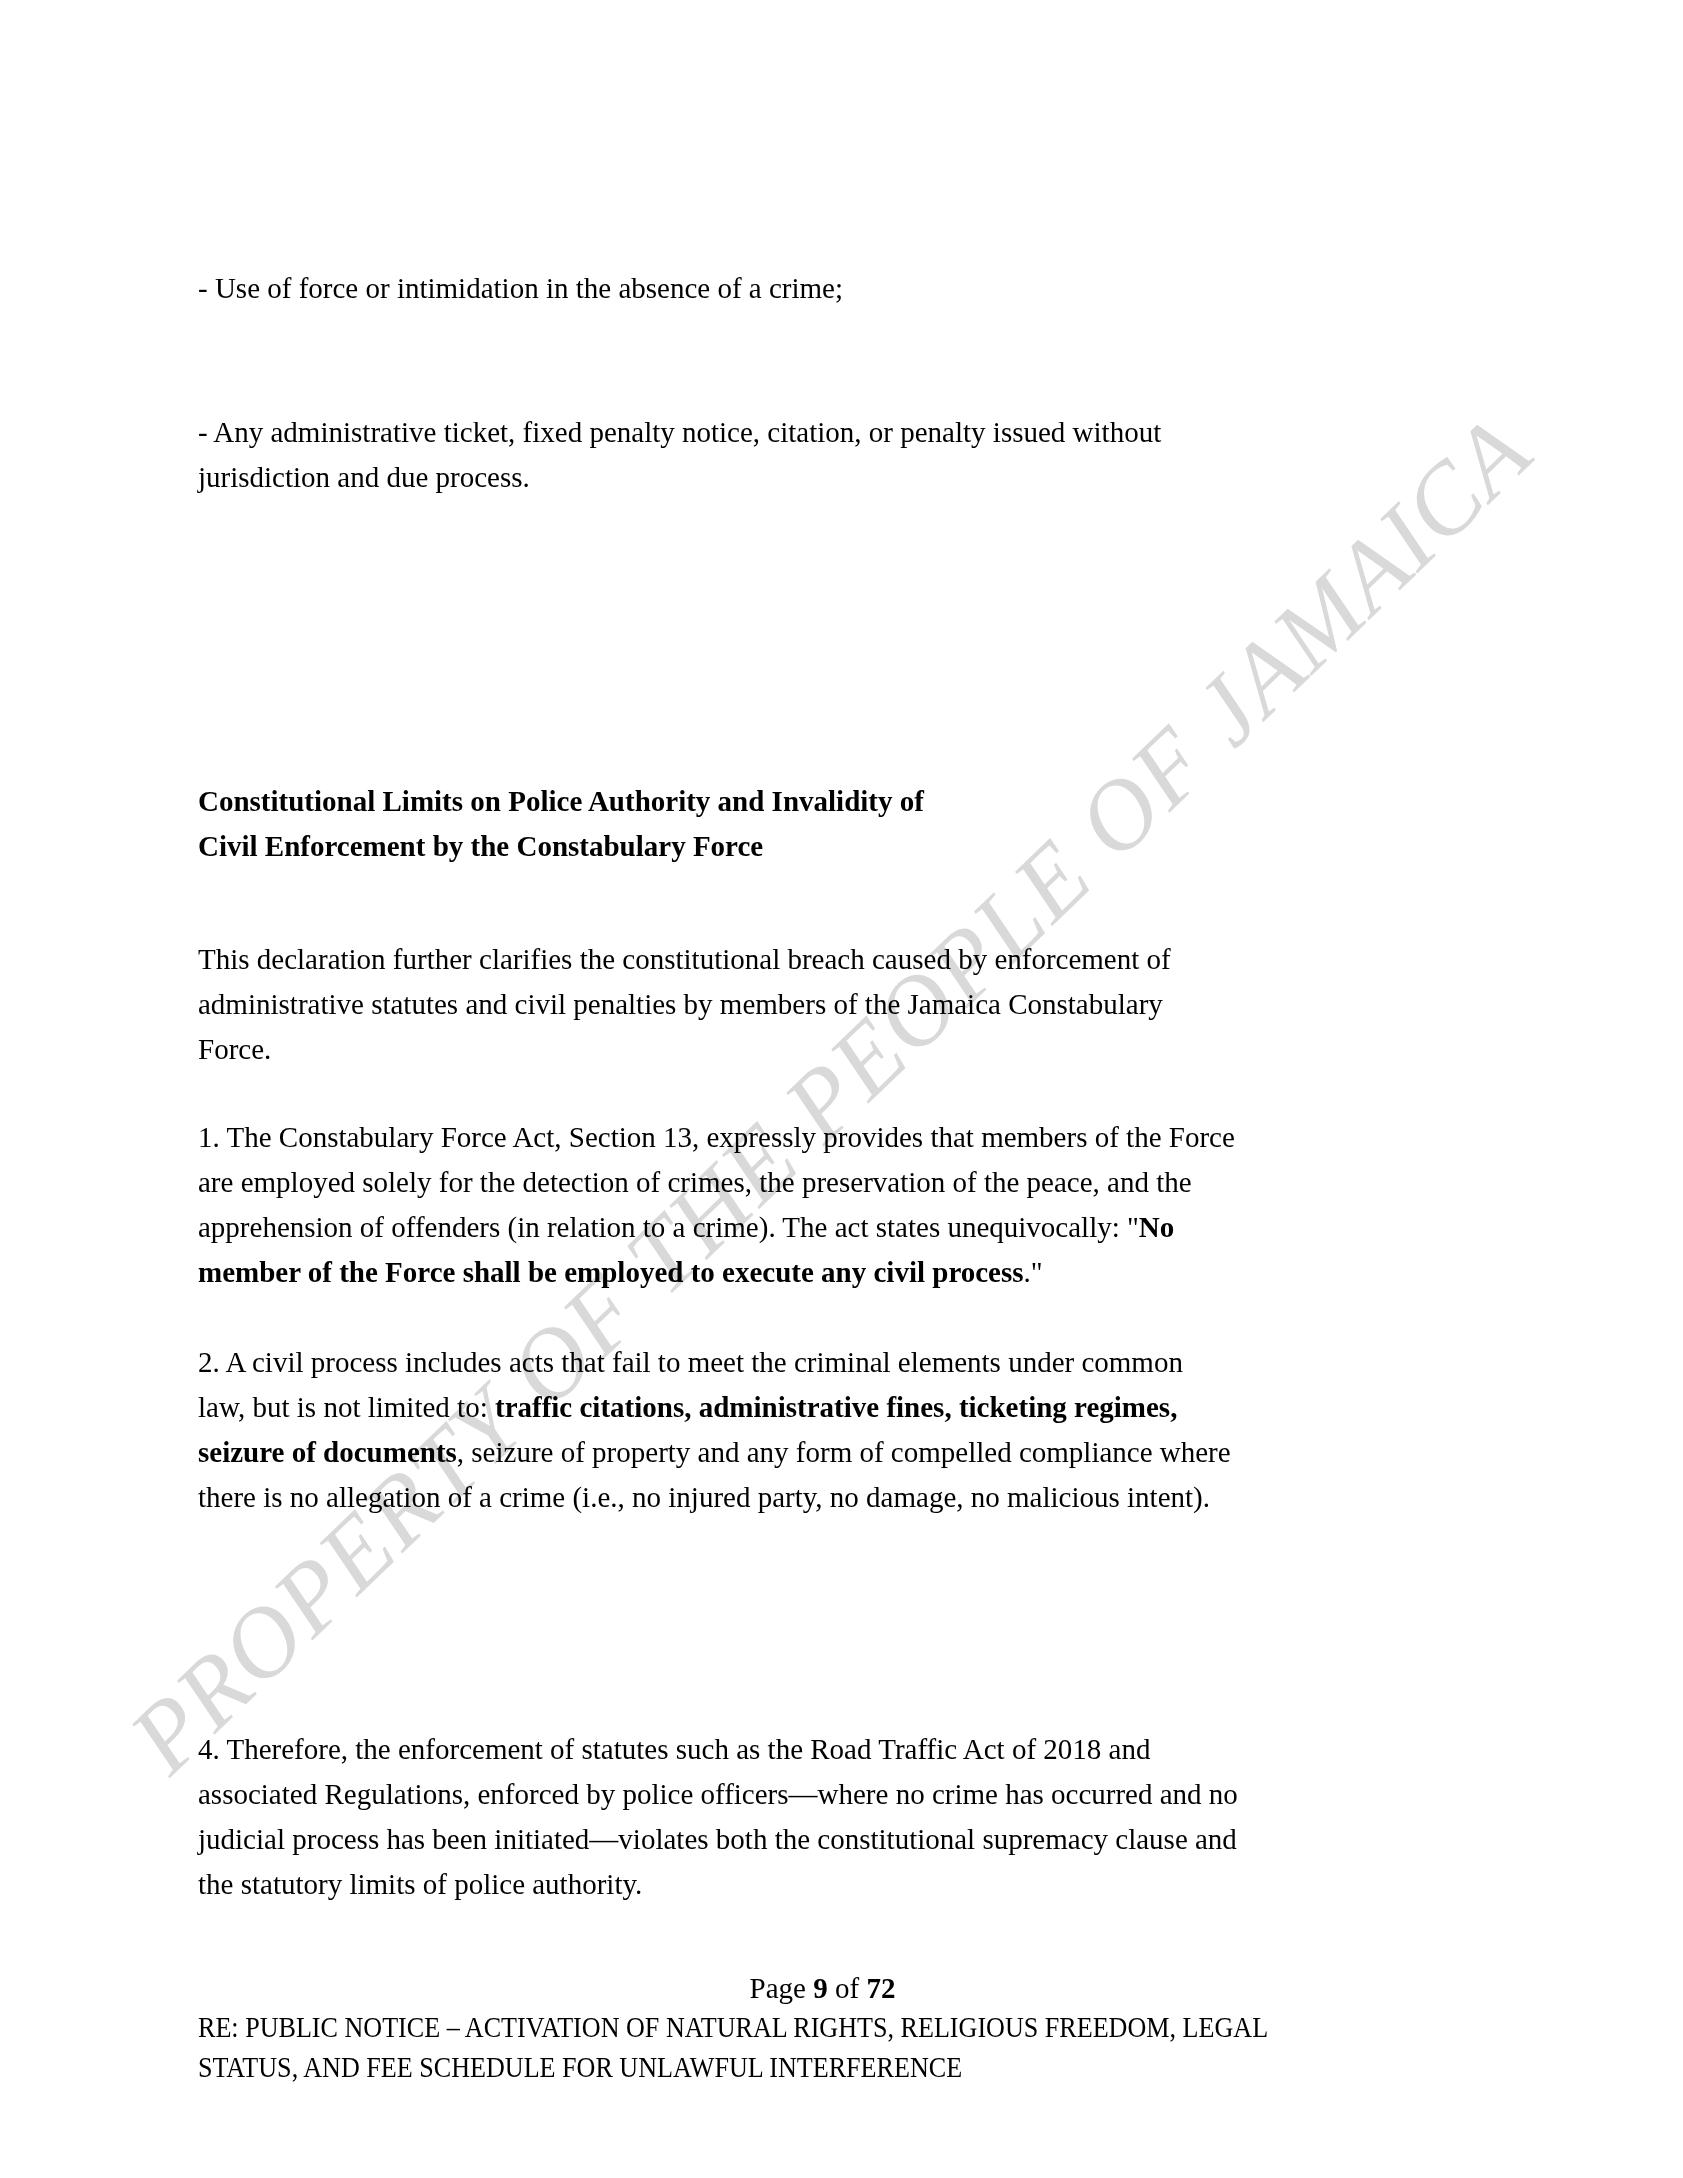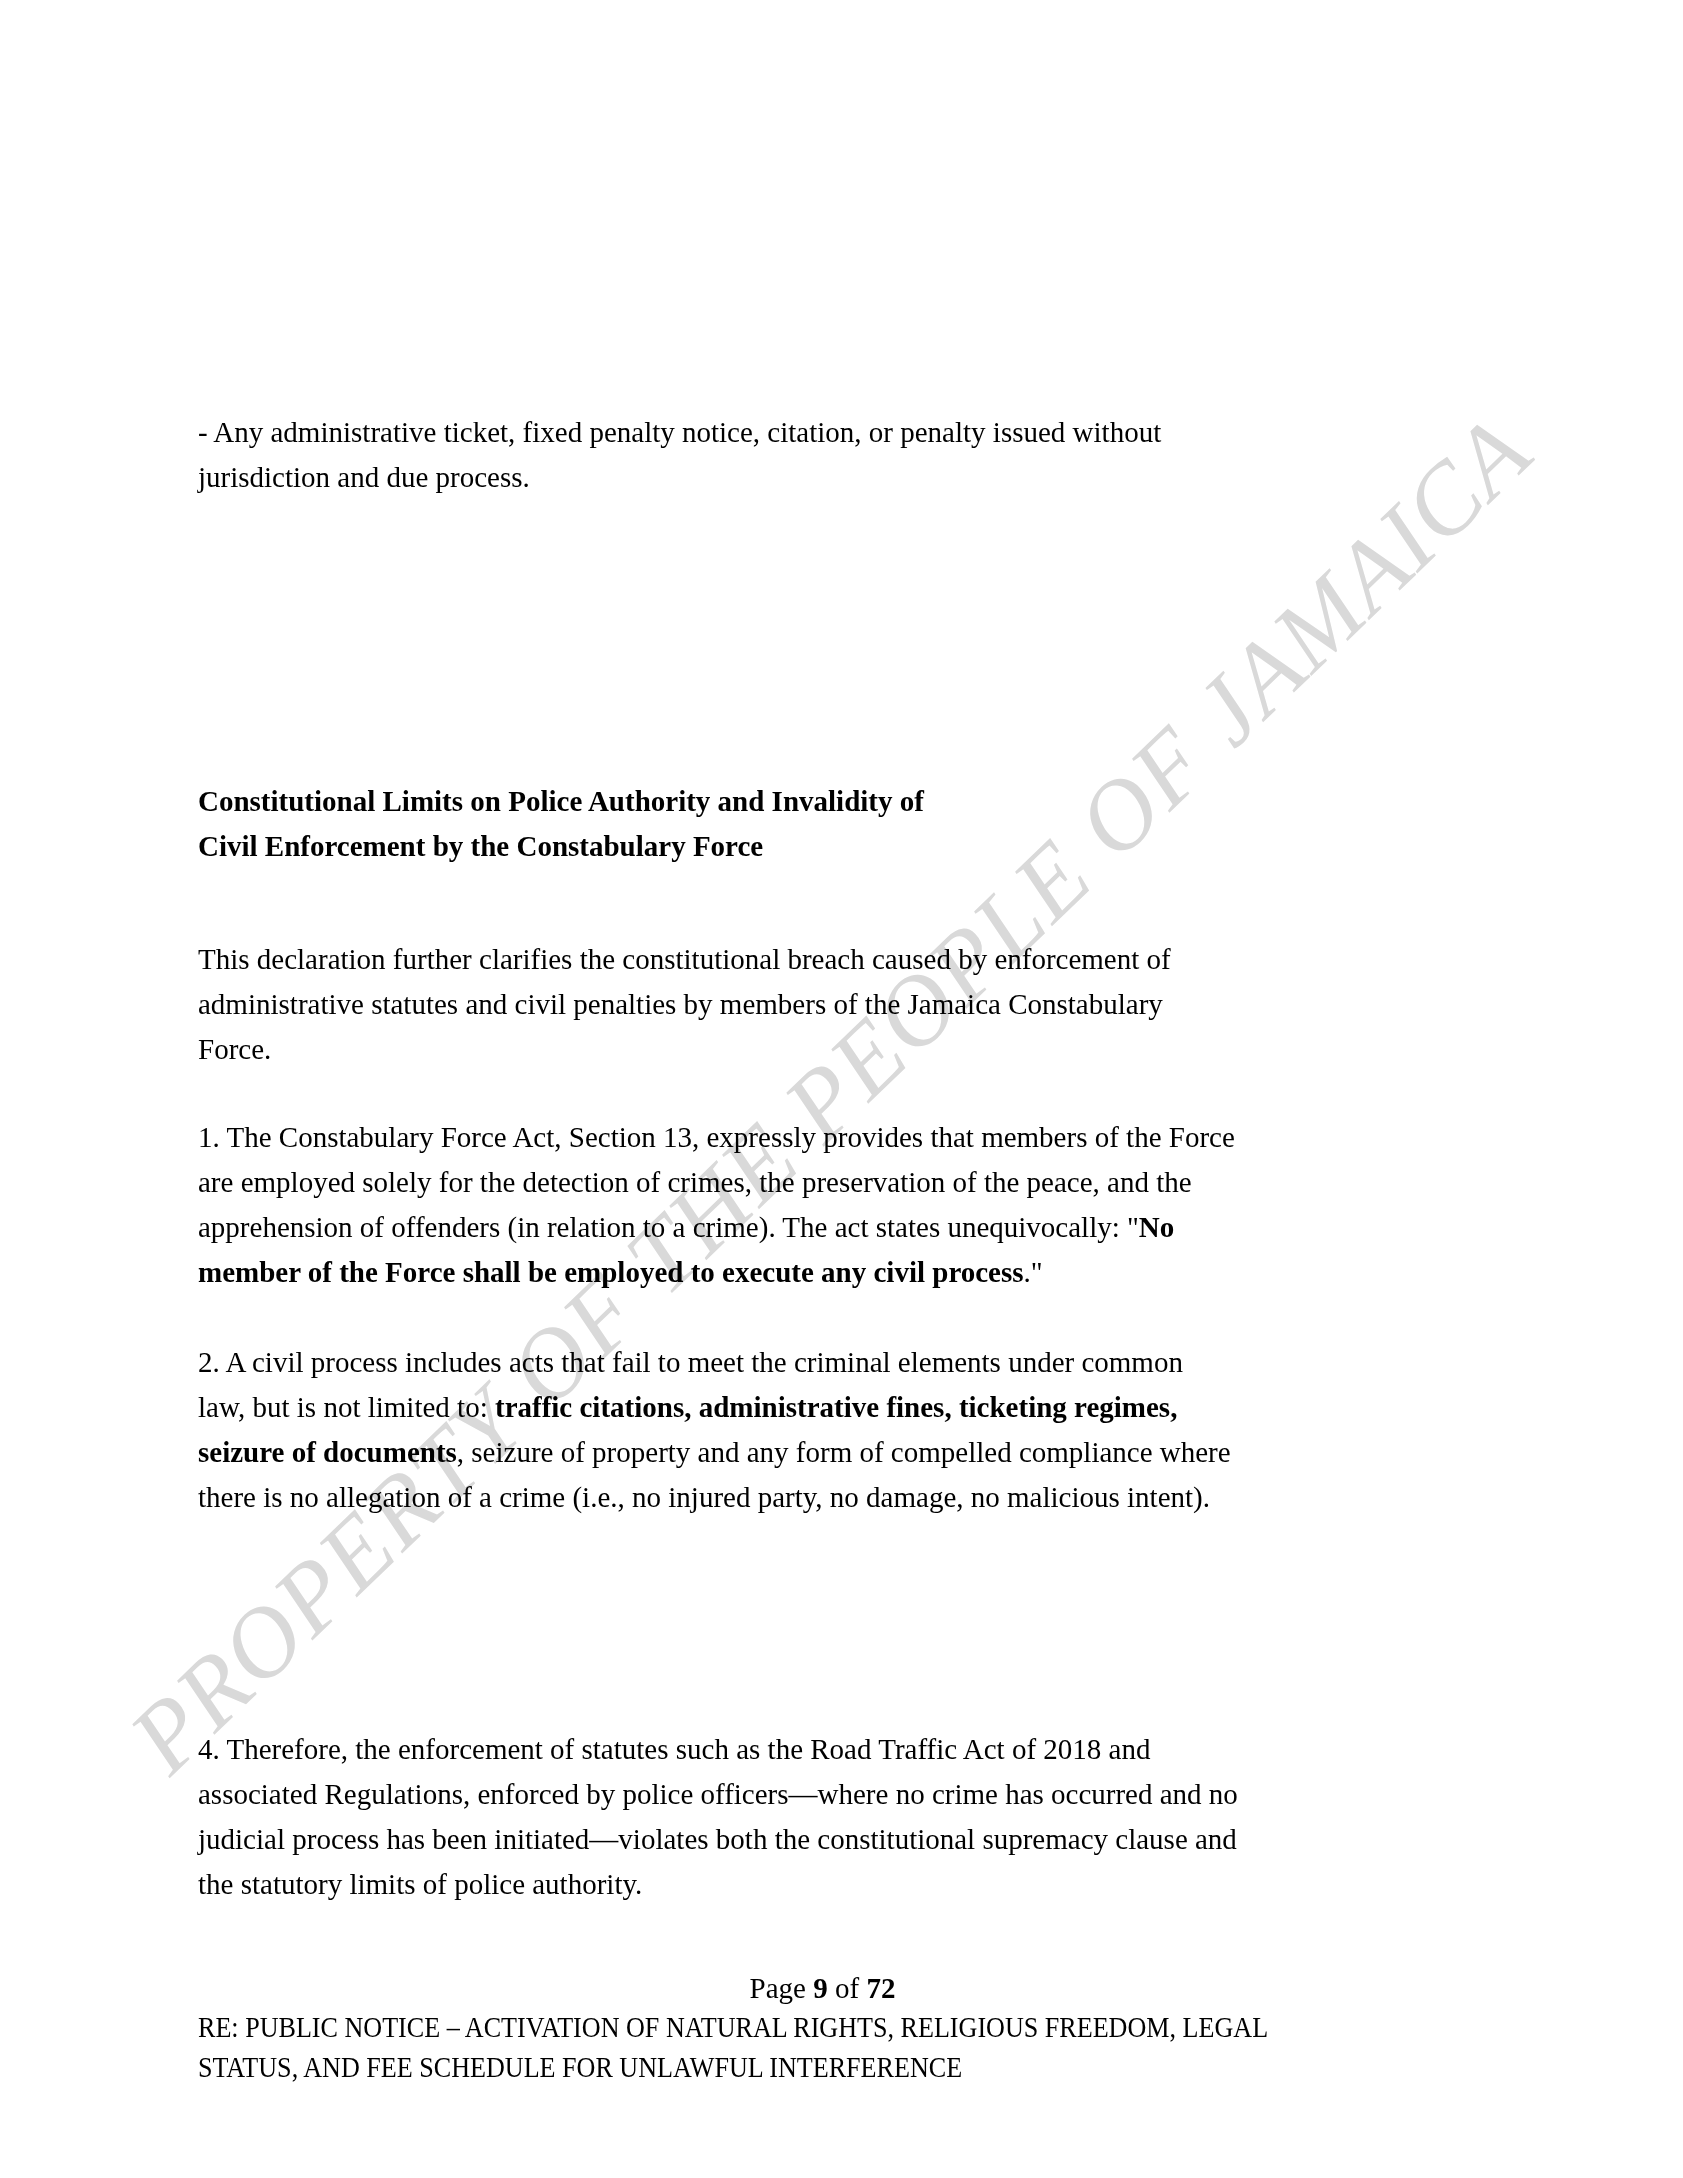--- a/index.html
+++ b/index.html
@@ -54,20 +54,21 @@
   }
 </style>
 </head>
 <body>
 
 <div class="page">
 
   <div class="watermark" style="color: rgb(217, 217, 217);">PROPERTY OF THE PEOPLE OF JAMAICA</div>
 
 
+  <div class="block" style="top:266px">- Use of force or intimidation in the absence of a crime;</div>
 
 
   <div class="block" style="top:410px">- Any administrative ticket, fixed penalty notice, citation, or penalty issued without
 jurisdiction and due process.</div>
 
 
   <div class="block heading" style="top:779px">Constitutional Limits on Police Authority and Invalidity of
 Civil Enforcement by the Constabulary Force</div>
 
   <div class="block" style="top:937px">This declaration further clarifies the constitutional breach caused by enforcement of

